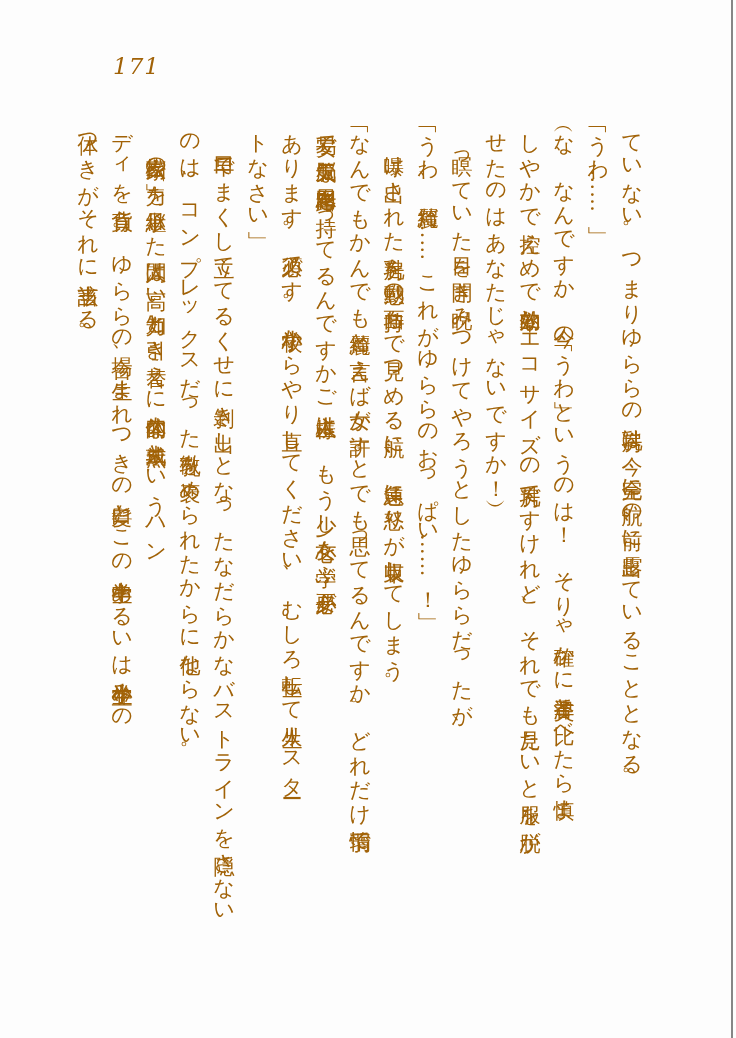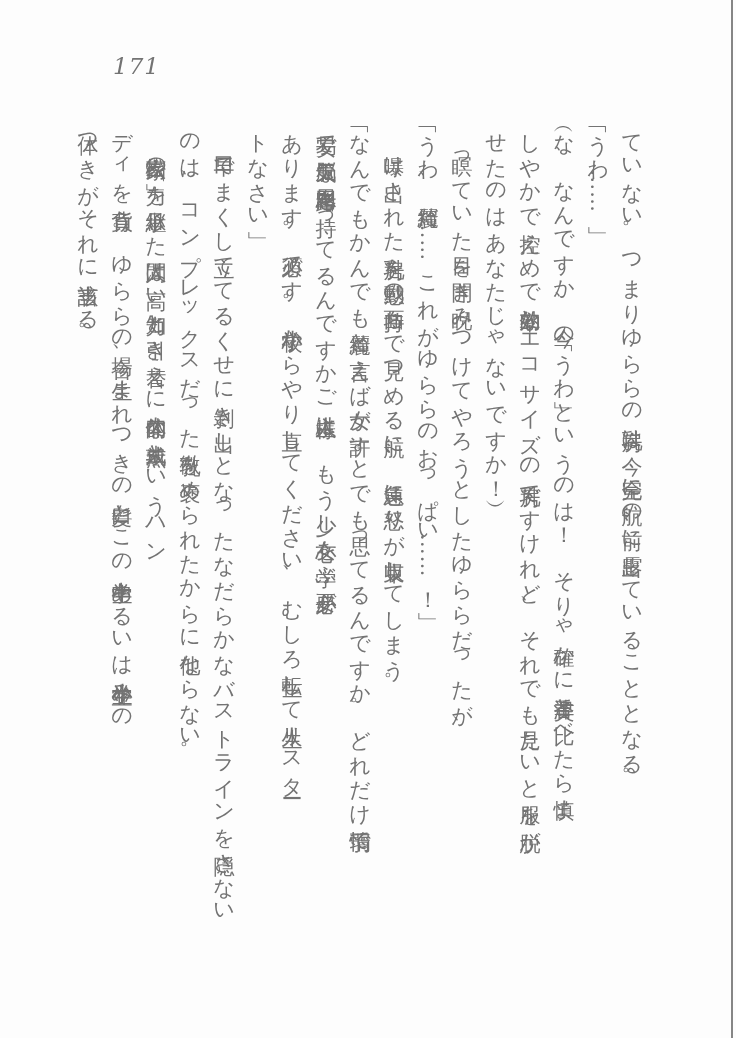--- a/index.html
+++ b/index.html
@@ -42,21 +42,21 @@
     line-height: 34px;
   }
   .vline {
     line-height: 34px;
     white-space: pre;
   }
 </style>
 </head>
 <body>
 
-<div class="page" style="background: rgb(253, 253, 253); color: #737373;">
+<div class="page" style="background: rgb(253, 253, 253); color: #a16207;">
   <div class="scan-edge-line" style="background: rgb(134, 134, 134);"></div>
   <div class="page-number">171</div>
   <div class="text-block">
       <div class="vline">ていない。つまりゆららの乳房は今、完全に航の前に露出していることとなる。</div>
       <div class="vline">「うわ……」</div>
       <div class="vline">（な、なんですか、今の「うわ」というのは！　そりゃ確かに香津美と比べたら慎ま</div>
       <div class="vline">しやかで控えめで効率的なエコサイズの乳房ですけれど、それでも見たいと服を脱が</div>
       <div class="vline">せたのはあなたじゃないですか！）</div>
       <div class="vline">　瞑っていた目を開き睨みつけてやろうとしたゆららだったが、</div>
       <div class="vline">「うわ、綺麗だ……これがゆららのおっぱい……！」</div>

